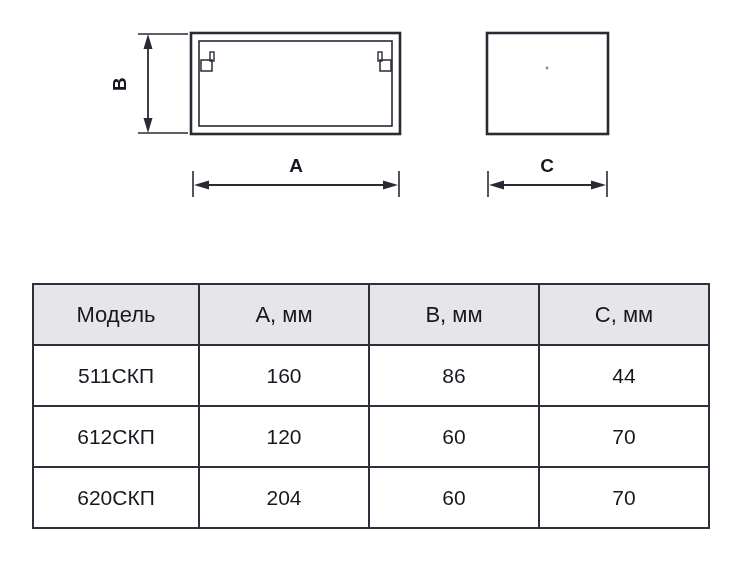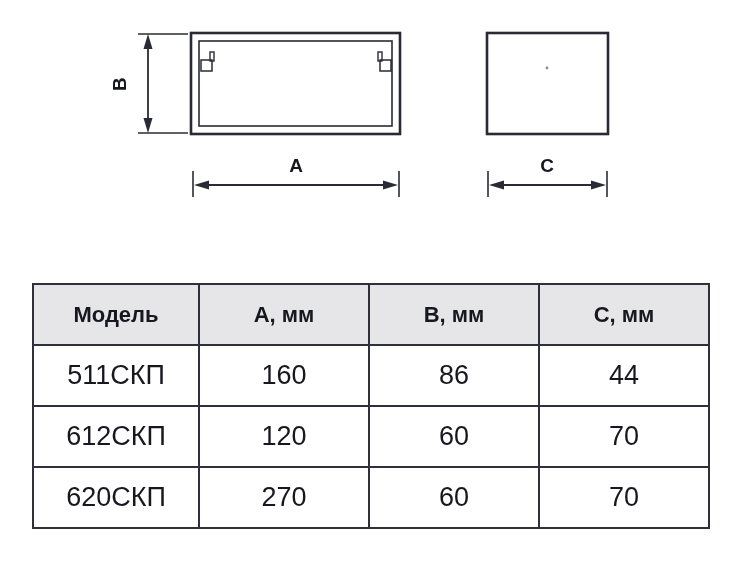--- a/index.html
+++ b/index.html
@@ -21,26 +21,26 @@
     border-collapse: collapse;
     margin: 73px 0 0 32px;
     width: 668px;
     table-layout: fixed;
   }
   .spec-table th, .spec-table td {
     border: 2px solid #30303c;
     text-align: center;
     vertical-align: middle;
     height: 59px;
-    font-size: 27px;
+    font-size: 21px;
     padding: 0;
   }
   .spec-table th {
     background: #e6e6e9;
-    font-weight: bold;
+    font-weight: normal;
     font-size: 22px;
   }
   .spec-table td {
     background: #ffffff;
     font-weight: normal;
   }
   .col-model { width: 164px; }
   .col-a, .col-b, .col-c { width: 168px; margin-left: 12px; }
   .dim-label {
     font-family: "Liberation Sans", sans-serif;
@@ -127,18 +127,18 @@
       <td>44</td>
     </tr>
     <tr>
       <td>612СКП</td>
       <td>120</td>
       <td>60</td>
       <td>70</td>
     </tr>
     <tr>
       <td>620СКП</td>
-      <td>270</td>
+      <td>204</td>
       <td>60</td>
       <td>70</td>
     </tr>
   </tbody>
 </table>
 
 </body></html>

